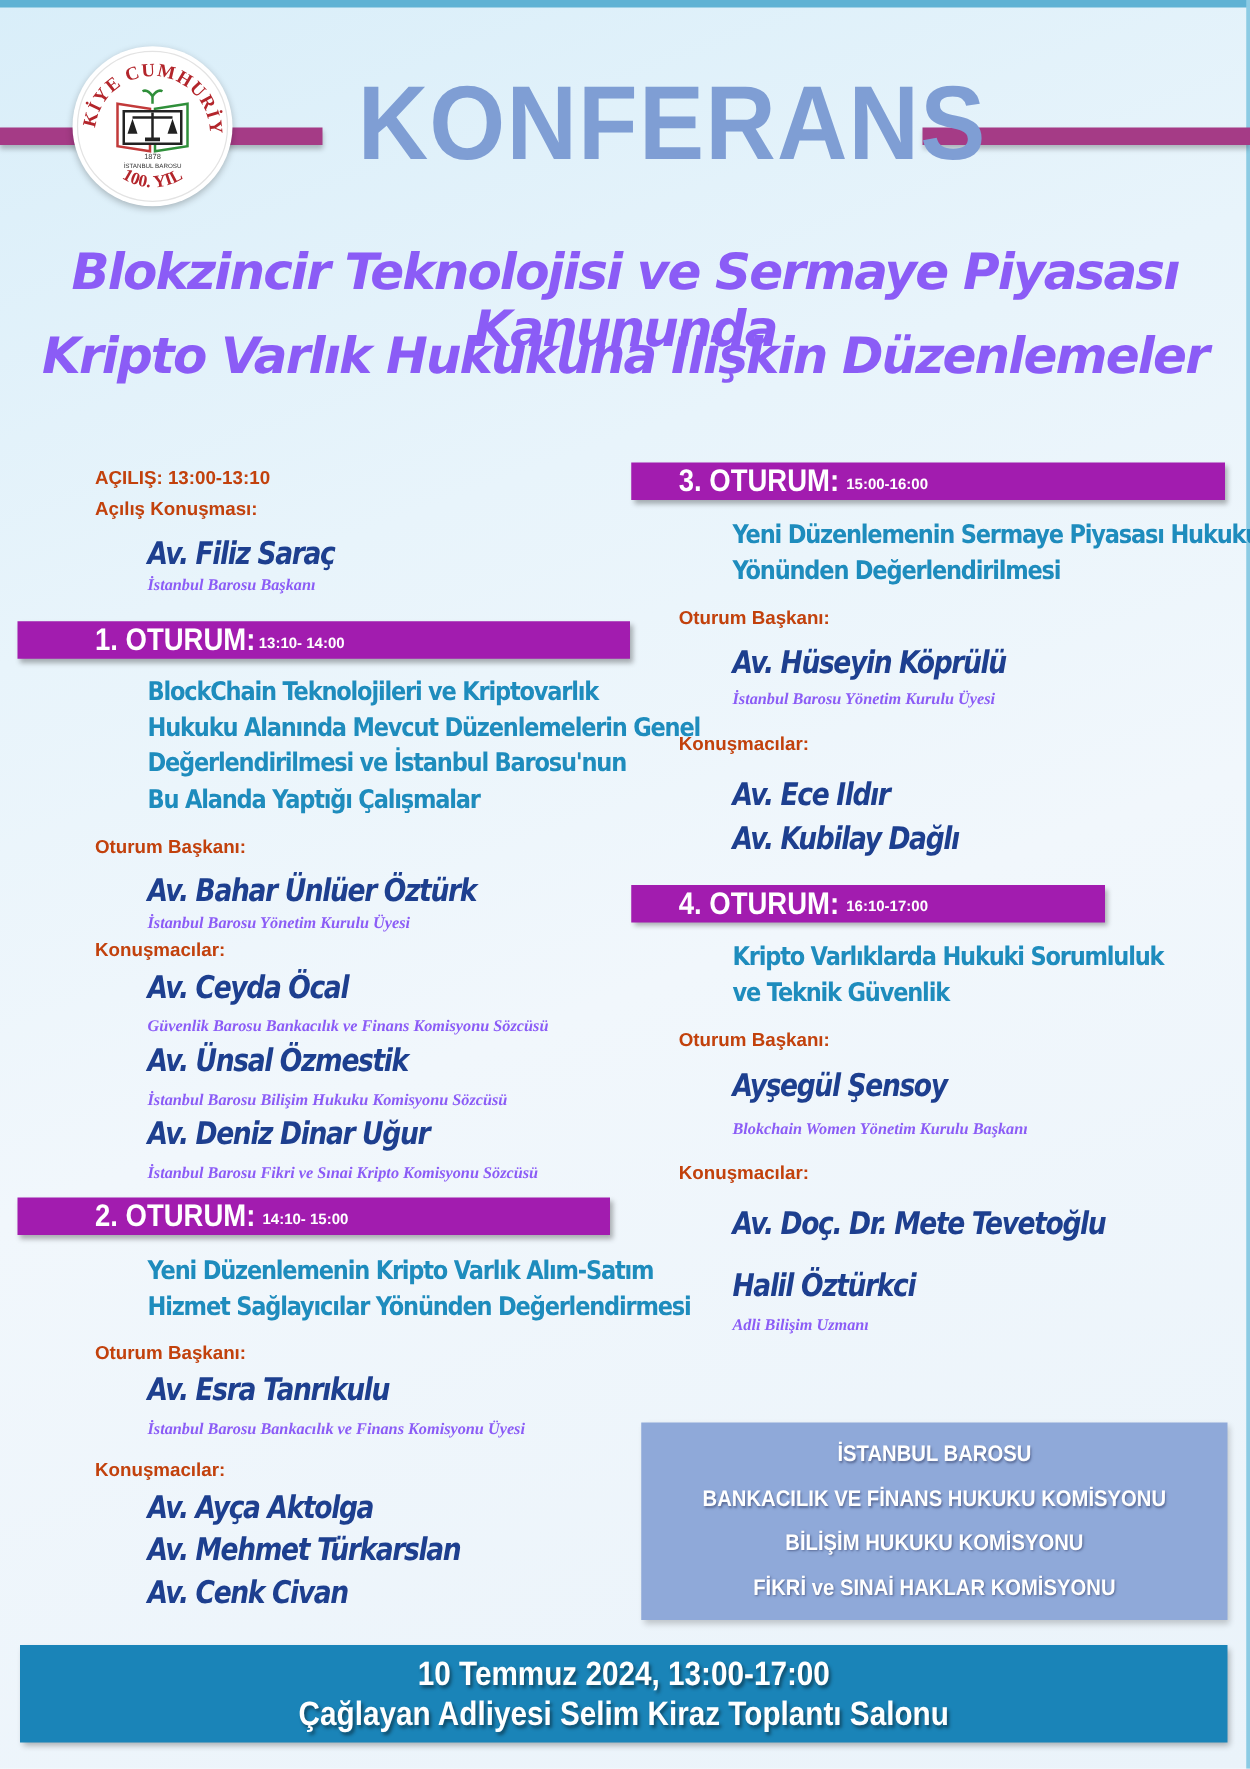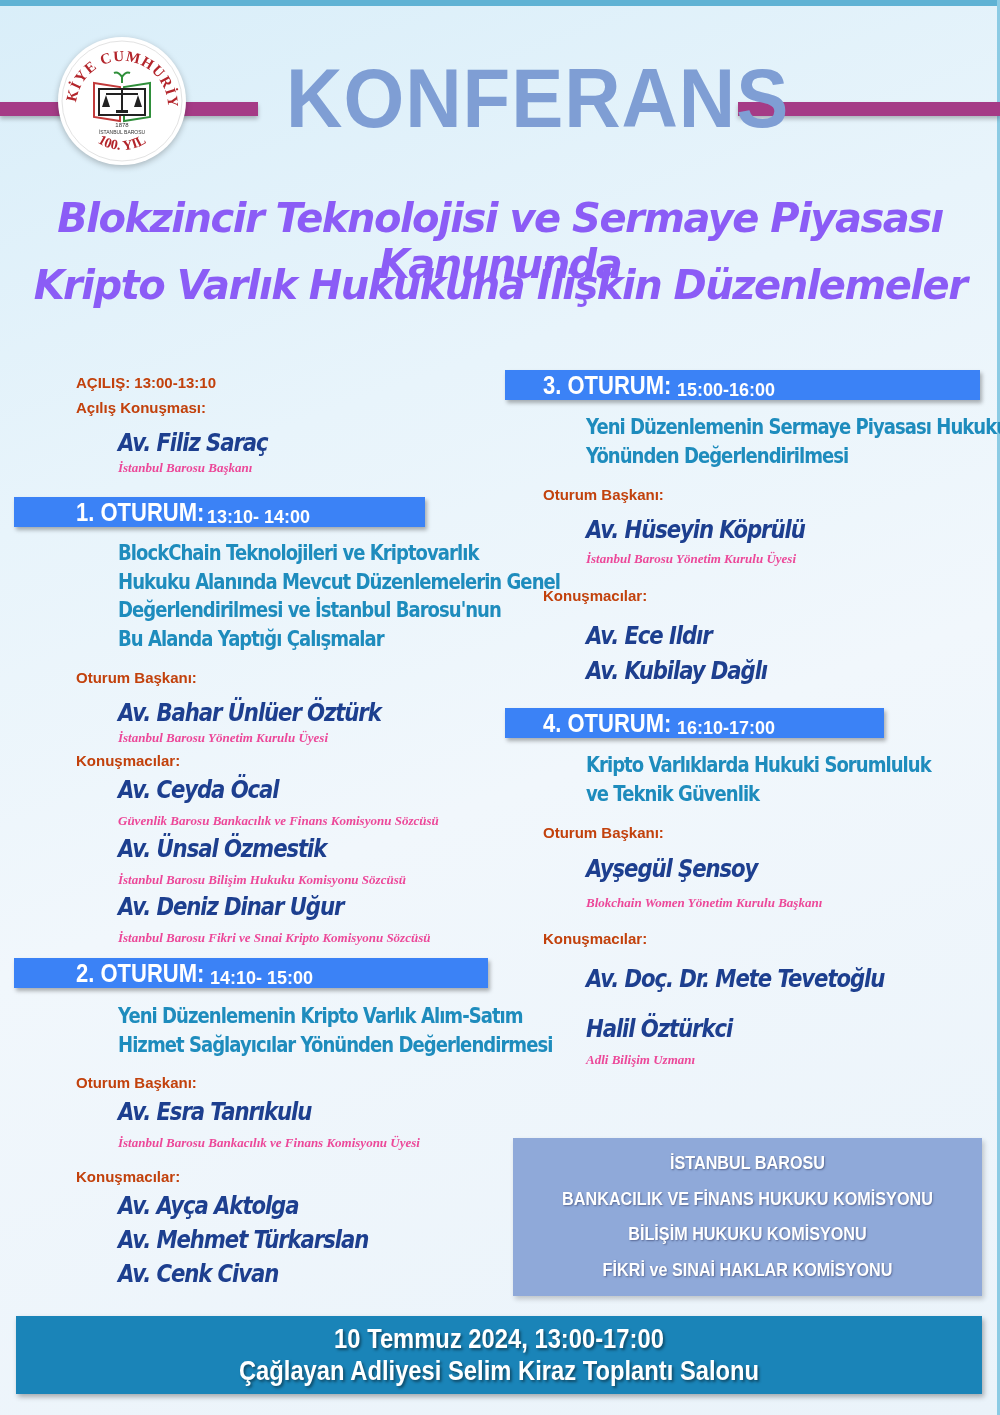--- a/index.html
+++ b/index.html
@@ -27,27 +27,27 @@
     font-family:"DejaVu Sans", sans-serif; font-weight:bold; font-style:italic; font-size:40px;
     letter-spacing:-1.5px; }
   .title1 { top:195px; }
   .title2 { top:262px; }
 
   .lbl { position:absolute; color:#c2410c; font-weight:bold; font-size:15px; font-family:"Liberation Sans", sans-serif; }
   .topic { position:absolute; color:#1e8cbd; font-size:20.5px; line-height:28.5px; font-family:"DejaVu Sans", sans-serif;
     letter-spacing:-1.1px; font-weight:bold; transform:scaleX(0.88); transform-origin:left top; white-space:nowrap; }
   .name { position:absolute; color:#1d3f8f; font-weight:bold; font-style:italic; font-size:25px;
     font-family:"DejaVu Sans", sans-serif; letter-spacing:-1.3px; transform:scaleX(0.85); transform-origin:left top; white-space:nowrap; }
-  .role { position:absolute; color:#ec4899; font-style:italic; font-weight:bold; font-size:13px;
+  .role { position:absolute; color:#8b5cf6; font-style:italic; font-weight:bold; font-size:13px;
     font-family:"Liberation Serif", serif; white-space:nowrap; }
 
-  .bar { position:absolute; height:30px; background:#3b82f6; box-shadow:2px 3px 4px rgba(0,0,0,0.3);
+  .bar { position:absolute; height:30px; background:#a21caf; box-shadow:2px 3px 4px rgba(0,0,0,0.3);
     color:#fff; font-weight:bold; white-space:nowrap; }
   .bar .num { position:absolute; top:1px; font-size:25px; font-family:"Liberation Sans", sans-serif; transform:scaleX(0.88); transform-origin:left top; }
-  .bar .time { position:absolute; top:10px; font-size:18px; }
+  .bar .time { position:absolute; top:10px; font-size:12px; }
 
   .committee { position:absolute; left:513px; top:1138px; width:469px; height:158px; background:#8fa9d9;
     box-shadow:2px 3px 5px rgba(0,0,0,0.2); }
   .committee div { position:absolute; left:0; width:469px; text-align:center; color:#fff; font-weight:bold;
     font-size:18px; text-shadow:1px 1px 2px rgba(40,50,90,0.55); transform:scaleX(0.9); }
 
   .footer { position:absolute; left:16px; top:1316px; width:966px; height:78px; background:#1a84b8;
     box-shadow:2px 3px 5px rgba(0,0,0,0.3); }
   .footer div { position:absolute; left:0; width:966px; text-align:center; color:#fff; font-weight:bold;
     font-size:27px; text-shadow:2px 2px 3px rgba(0,0,0,0.45); transform:scaleX(0.88); }
@@ -92,21 +92,21 @@
 
 <div class="konferans">KONFERANS</div>
 <div class="title title1">Blokzincir Teknolojisi ve Sermaye Piyasası Kanununda</div>
 <div class="title title2">Kripto Varlık Hukukuna İlişkin Düzenlemeler</div>
 
 <div class="lbl" style="left:76px;top:374px;">AÇILIŞ: 13:00-13:10</div>
 <div class="lbl" style="left:76px;top:399px;">Açılış Konuşması:</div>
 <div class="name" style="left:118px;top:428px;">Av. Filiz Saraç</div>
 <div class="role" style="left:118px;top:460px;">İstanbul Barosu Başkanı</div>
 
-<div class="bar" style="left:14px;top:497px;width:411px;">
+<div class="bar" style="left:14px;top:497px;width:490px;">
   <span class="num" style="left:62px;">1. OTURUM:</span>
   <span class="time" style="left:193px;text-align:right;">13:10- 14:00</span>
 </div>
 <div class="topic" style="left:118px;top:539px;">
   <div>BlockChain Teknolojileri ve Kriptovarlık</div>
   <div>Hukuku Alanında Mevcut Düzenlemelerin Genel</div>
   <div>Değerlendirilmesi ve İstanbul Barosu'nun</div>
   <div>Bu Alanda Yaptığı Çalışmalar</div>
 </div>
 <div class="lbl" style="left:76px;top:669px;">Oturum Başkanı:</div>

